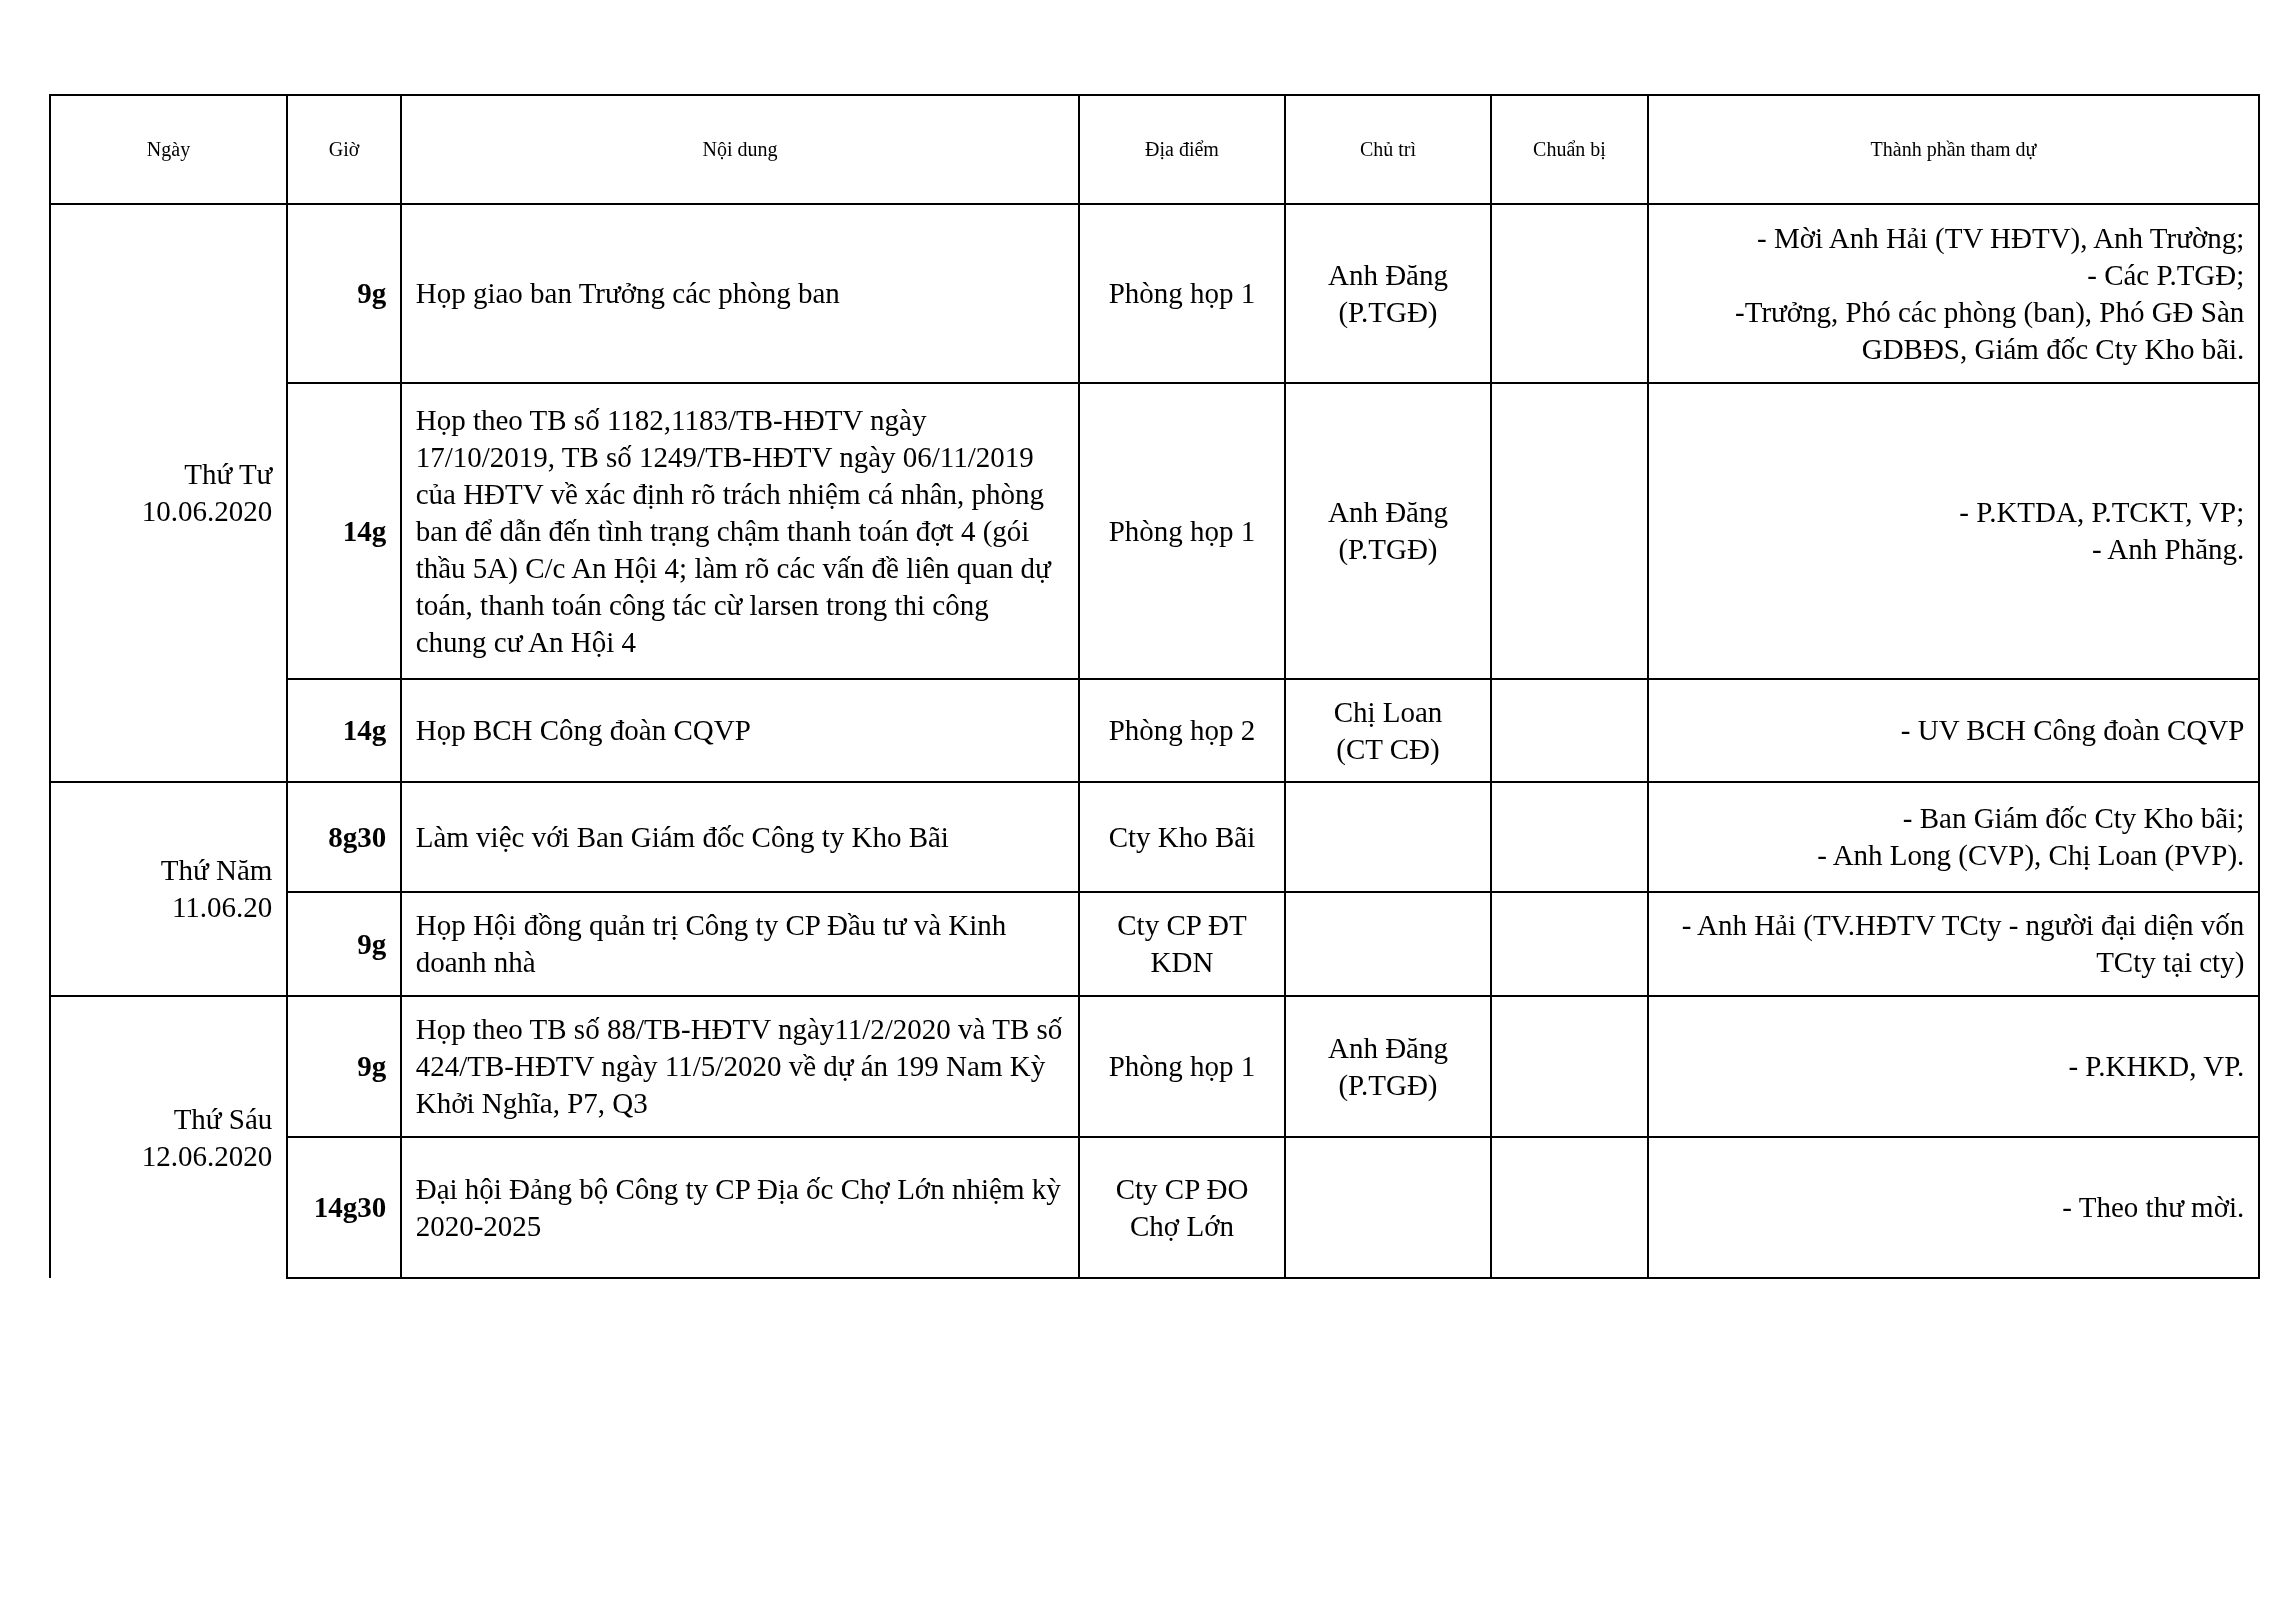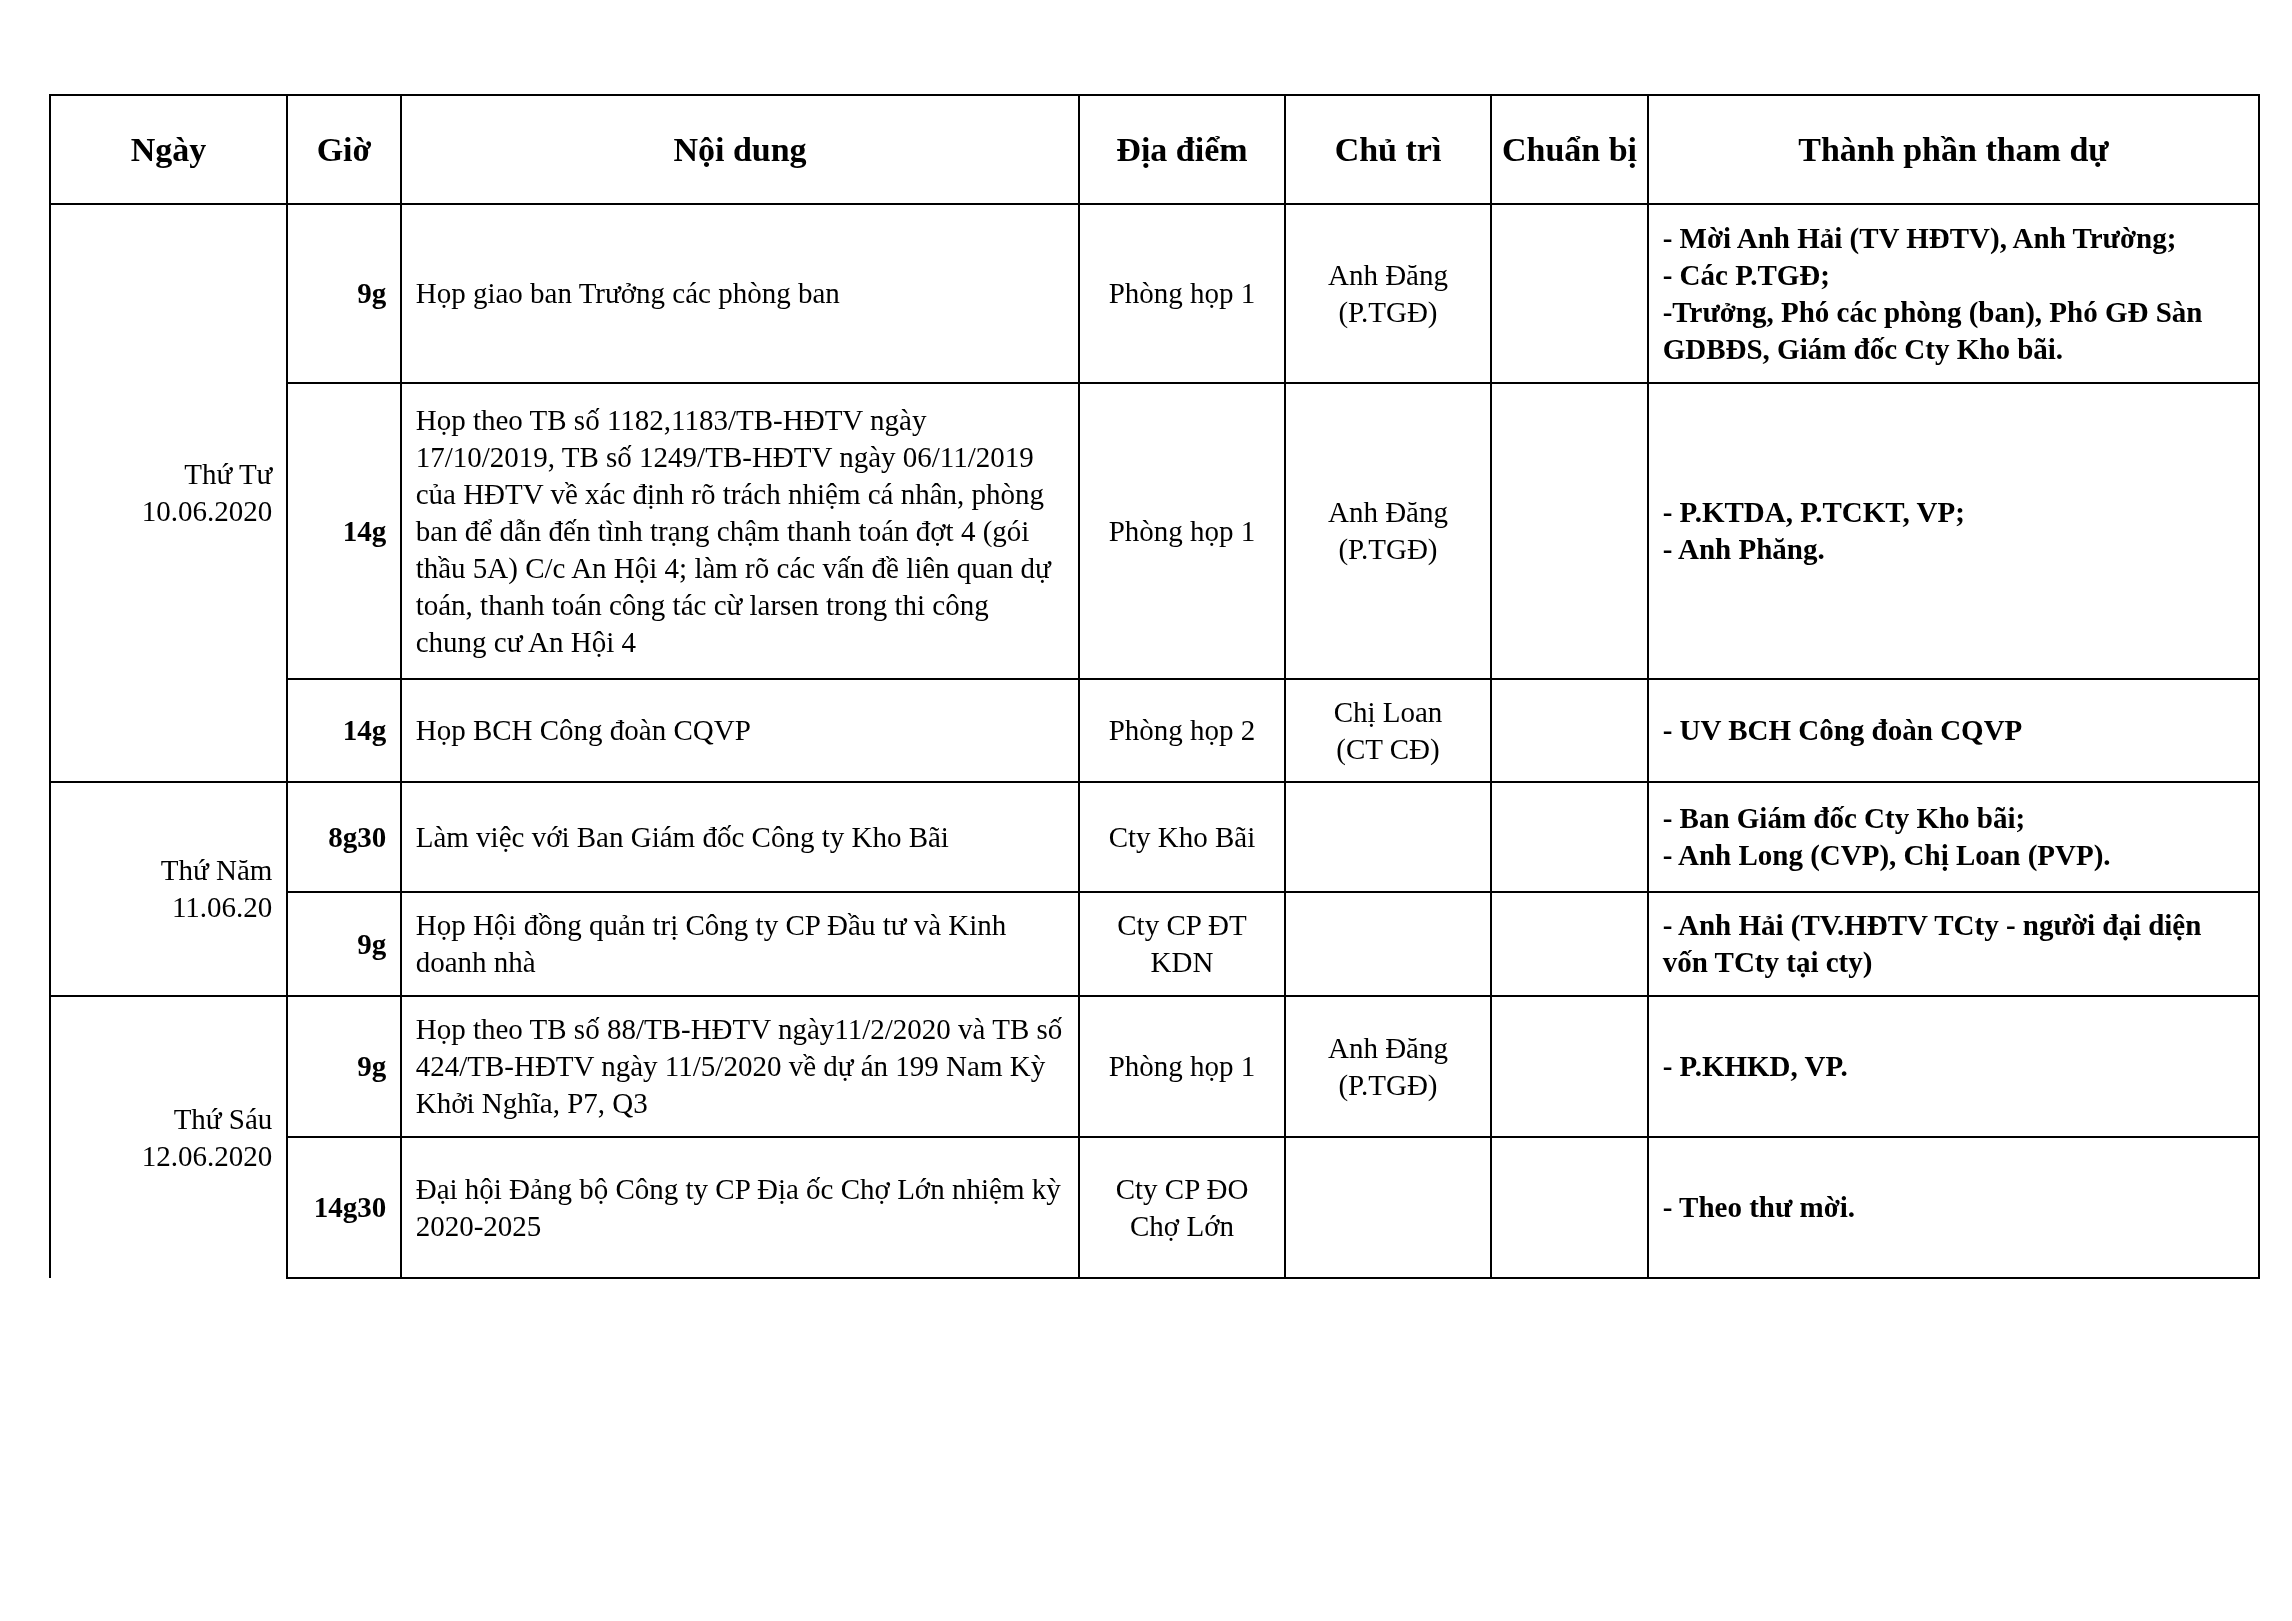--- a/index.html
+++ b/index.html
@@ -25,22 +25,22 @@
     width: 2208px;
   }
   table.schedule th,
   table.schedule td {
     border: 2.9px solid #000;
     vertical-align: middle;
     overflow: hidden;
     box-sizing: border-box;
   }
   table.schedule th {
-    font-size: 34px;
-    font-weight: bold;
+    font-size: 20px;
+    font-weight: normal;
     text-align: center;
     line-height: 37px;
     padding: 3.9px 9.8px;
   }
   table.schedule td {
     font-size: 29px;
     line-height: 37px;
     padding: 7.8px 13.7px;
   }
   .row-header   { height: 109px; }
@@ -70,23 +70,22 @@
     text-align: left;
     padding: 7.8px 15.7px;
     font-family: Liberation Serif, serif;
   }
   td.location-cell,
   td.chair-cell {
     text-align: center;
     padding: 3.9px 7.8px;
   }
   td.participants-cell {
-    text-align: left;
+    text-align: right;
     padding: 7.8px 9.8px 7.8px 15.7px;
-    font-weight: bold;
   }
   .multiline { white-space: pre-line; }
   .justify   { text-align: justify; }
 </style>
 </head>
 <body>
 
 <div class="table-wrap">
   <table class="schedule">
     <colgroup>

